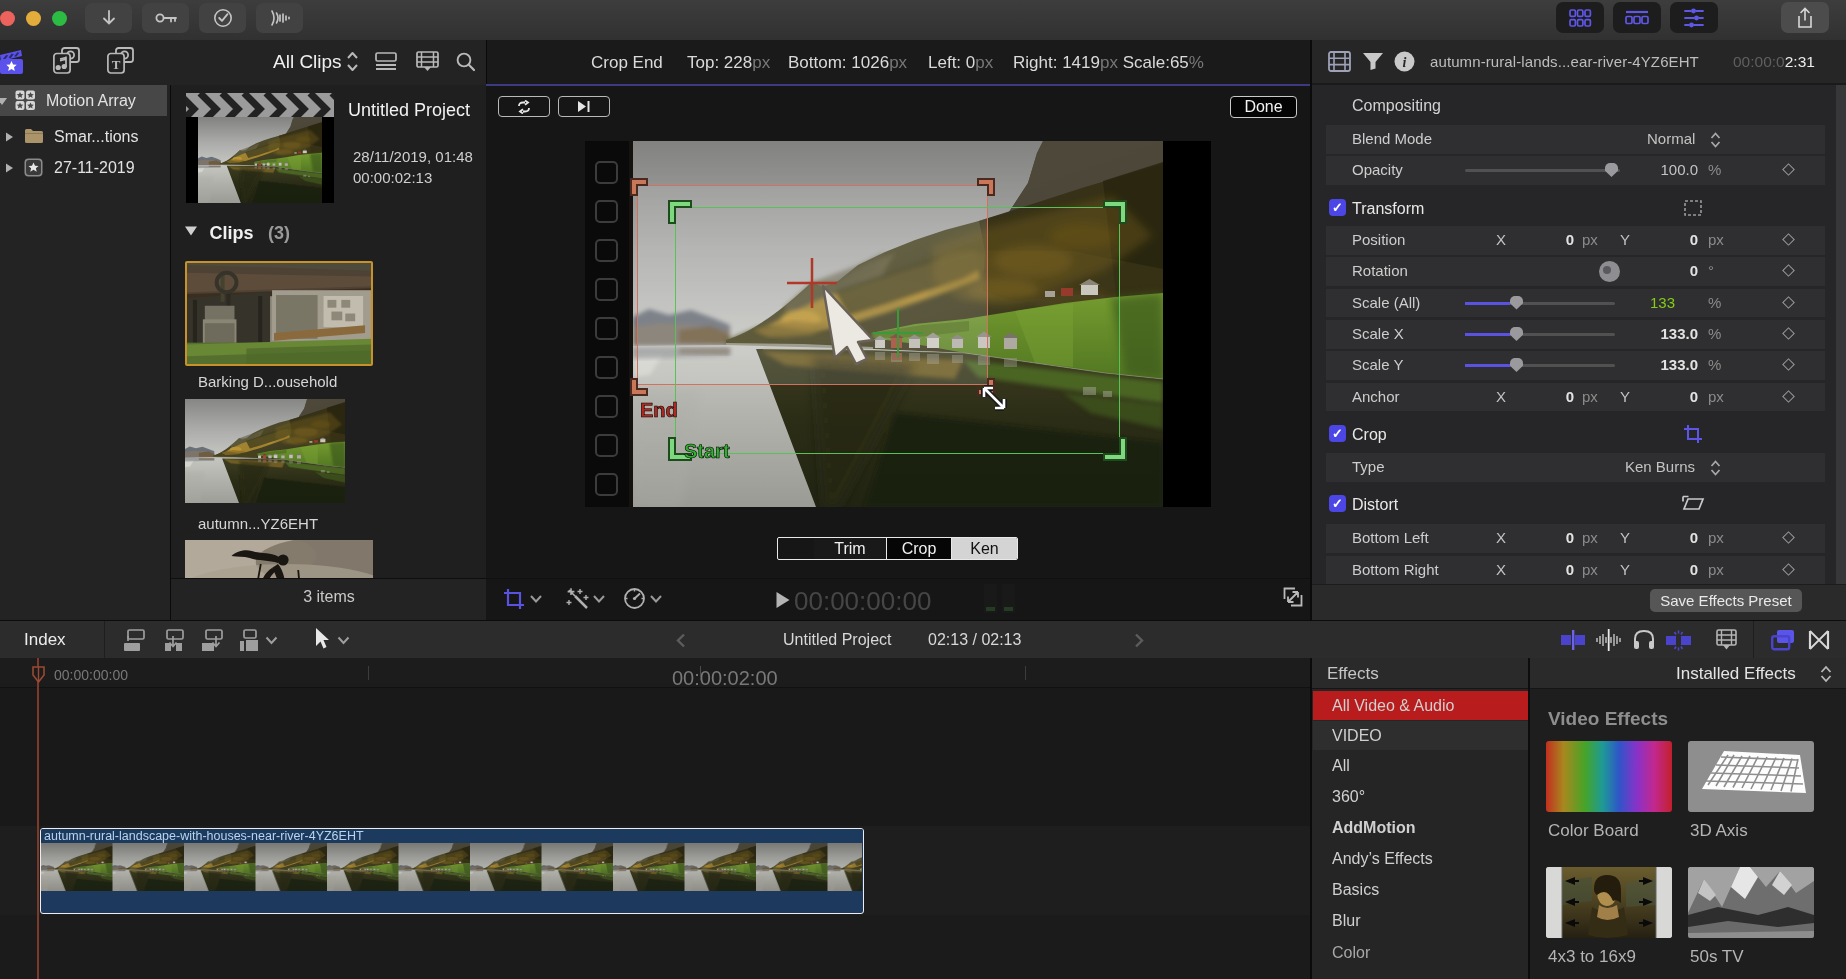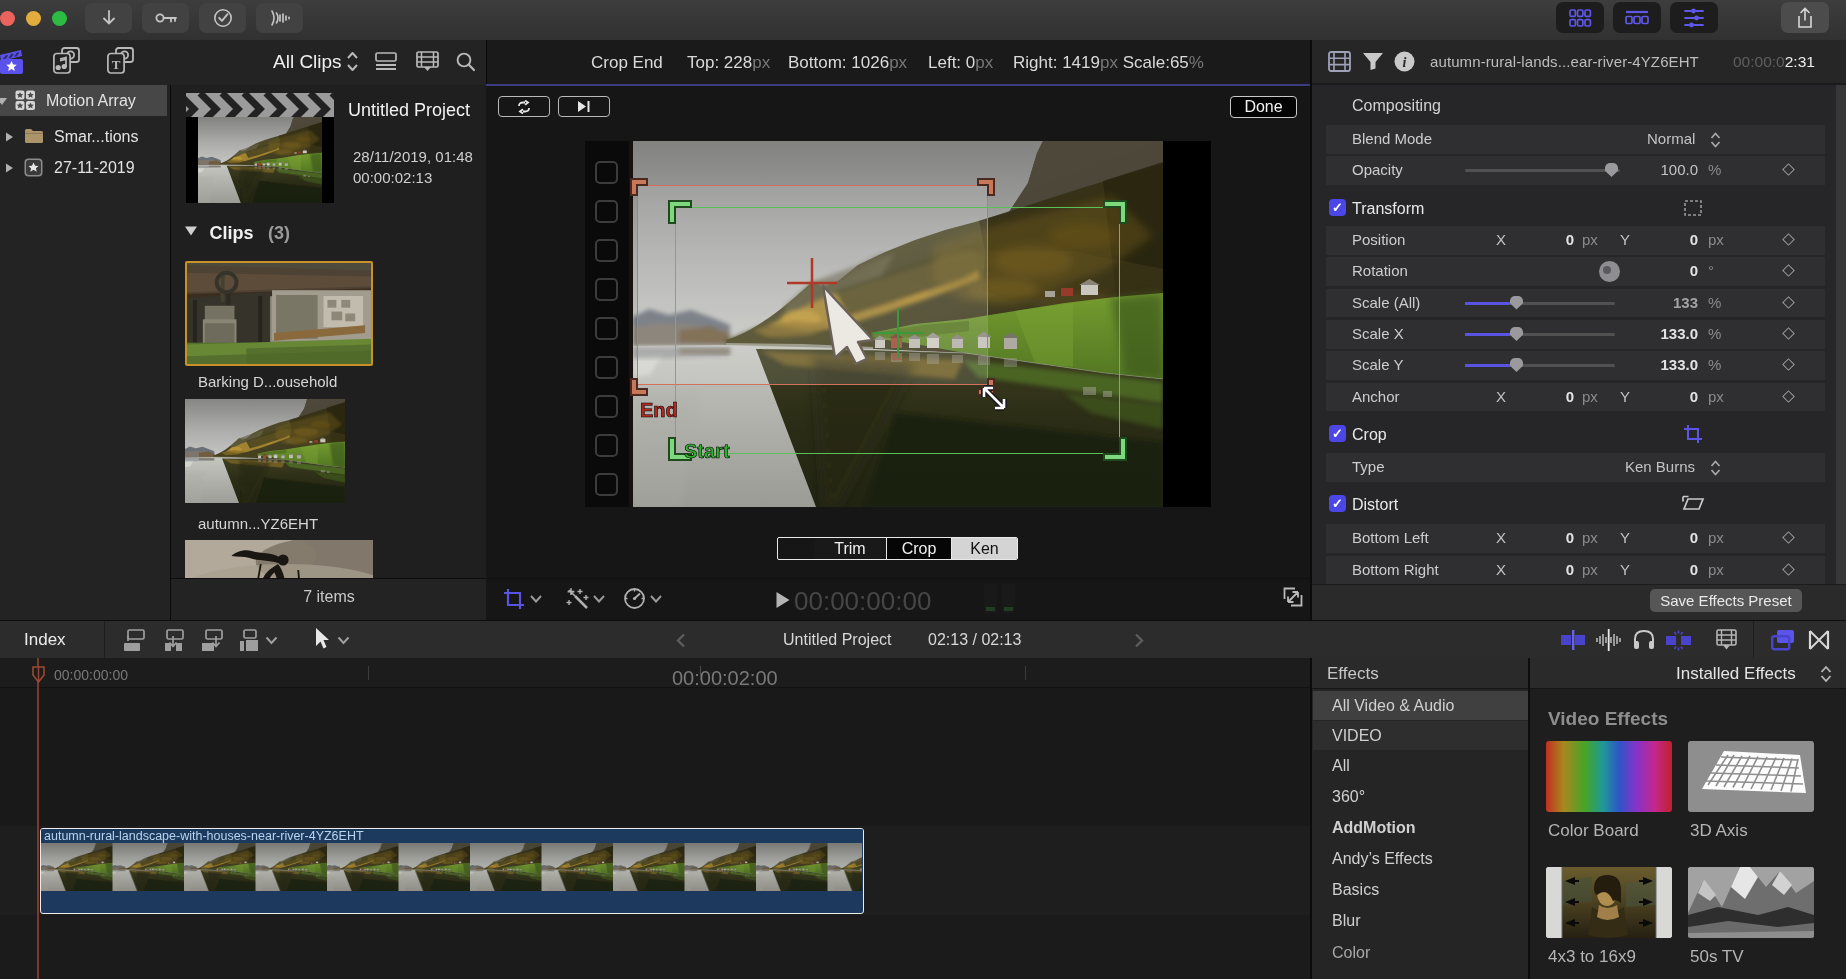--- a/index.html
+++ b/index.html
@@ -473,21 +473,21 @@
           <use href="#landscape"></use>
         </svg>
   </div>
   <div class="abs" style="left:27px; top:430px; color:#d6d6d6; font-size:15px;">autumn...YZ6EHT</div>
   <div class="abs" style="left:14px; top:455px; width:188px; height:38px; overflow:hidden;">
     <svg width="188" height="104" viewBox="0 0 186 104" preserveAspectRatio="none">
           <use href="#girl"></use>
         </svg>
   </div>
   <div class="abs" style="left:0; top:493px; width:316px; height:42px; background:#232323; border-top:1px solid #0e0e0e;">
-    <div style="text-align:center; color:#c9c9c9; font-size:16px; margin-top:9px;">7 items</div>
+    <div style="text-align:center; color:#c9c9c9; font-size:16px; margin-top:9px;">3 items</div>
   </div>
 </div>
 
 <div class="abs" id="viewer">
   <div class="abs" style="left:0; top:0; width:824px; height:44px; background:#1a1a1a; border-left:1px solid #0a0a0a;"></div>
   <div class="abs" style="left:105px; top:13px; color:#dadada; font-size:17px;">Crop End</div>
   <div class="abs" style="left:201px; top:13px; color:#dadada; font-size:17px;">Top: 228<span style="color:#777;">px</span></div>
   <div class="abs" style="left:302px; top:13px; color:#dadada; font-size:17px;">Bottom: 1026<span style="color:#777;">px</span></div>
   <div class="abs" style="left:442px; top:13px; color:#dadada; font-size:17px;">Left: 0<span style="color:#777;">px</span></div>
   <div class="abs" style="left:527px; top:13px; color:#dadada; font-size:17px;">Right: 1419<span style="color:#777;">px</span> Scale:65<span style="color:#777;">%</span></div>
@@ -668,21 +668,21 @@
     <span class="ixy" style="left:324px; width:48px; text-align:right; font-weight:bold; color:#e2e2e2;">0</span>
         <span class="ixy" style="left:382px; color:#8b8b8b;">°</span>
     <div class="diam" style="left:458px;"></div>
   </div>
   <div class="irow" style="top:248.5px;">
         <span class="lbl">Scale (All)</span>
     <div class="slider" style="left:139px; width:150px;">
           <div style="position:absolute;left:0;top:0;width:45px;height:3px;background:#5a52e0;"></div>
           <div class="sthumb" style="left:45px;"></div>
         </div>
-    <span class="ixy" style="left:324px; width:48px; text-align:right; font-weight:bold; color:#a3a3a3;">133</span>
+    <span class="ixy" style="left:324px; width:48px; text-align:left; font-weight:normal; color:#84cc16;">133</span>
         <span class="ixy" style="left:382px; color:#8b8b8b;">%</span>
     <div class="diam" style="left:458px;"></div>
   </div>
   <div class="irow" style="top:280px;">
         <span class="lbl">Scale X</span>
     <div class="slider" style="left:139px; width:150px;">
           <div style="position:absolute;left:0;top:0;width:45px;height:3px;background:#5a52e0;"></div>
           <div class="sthumb" style="left:45px;"></div>
         </div>
     <span class="ixy" style="left:314px; width:58px; text-align:right; font-weight:bold; color:#e2e2e2;">133.0</span>
@@ -870,21 +870,21 @@
 
 <div class="abs" id="effects">
   <div class="abs" style="left:0; top:0; width:534px; height:31px; background:#2a2a2a; border-bottom:1px solid #151515;">
     <div class="abs" style="left:15px; top:6px; color:#c6c6c6; font-size:17px;">Effects</div>
     <div class="abs" style="left:364px; top:6px; color:#e4e4e4; font-size:17px;">Installed Effects</div>
     <svg class="abs" style="left:508px; top:7px;" width="12" height="18" viewBox="0 0 12 18">
           <path d="M1.5,7 L6,2 L10.5,7 M1.5,11 L6,16 L10.5,11" stroke="#b9b9b9" stroke-width="1.8" fill="none"></path>
         </svg>
   </div>
   <div class="abs" style="left:0; top:31px; width:217px; height:290px; background:#252525;"></div>
-  <div class="erow" style="top:33px; background:#404040;">All Video &amp; Audio</div>
+  <div class="erow" style="top:33px; background:#b91c1c;">All Video &amp; Audio</div>
   <div class="erow" style="top:63px; background:#2e2e2e;">VIDEO</div>
   <div class="erow" style="top:93px;">All</div>
   <div class="erow" style="top:124px;">360°</div>
   <div class="erow" style="top:155px;font-weight:bold;">AddMotion</div>
   <div class="erow" style="top:186px;">Andy’s Effects</div>
   <div class="erow" style="top:217px;">Basics</div>
   <div class="erow" style="top:248px;">Blur</div>
   <div class="erow" style="top:280px; color:#a8a8a8;">Color</div>
   <div class="abs" style="left:216px; top:0; width:2px; height:321px; background:#0d0d0d;"></div>
 

